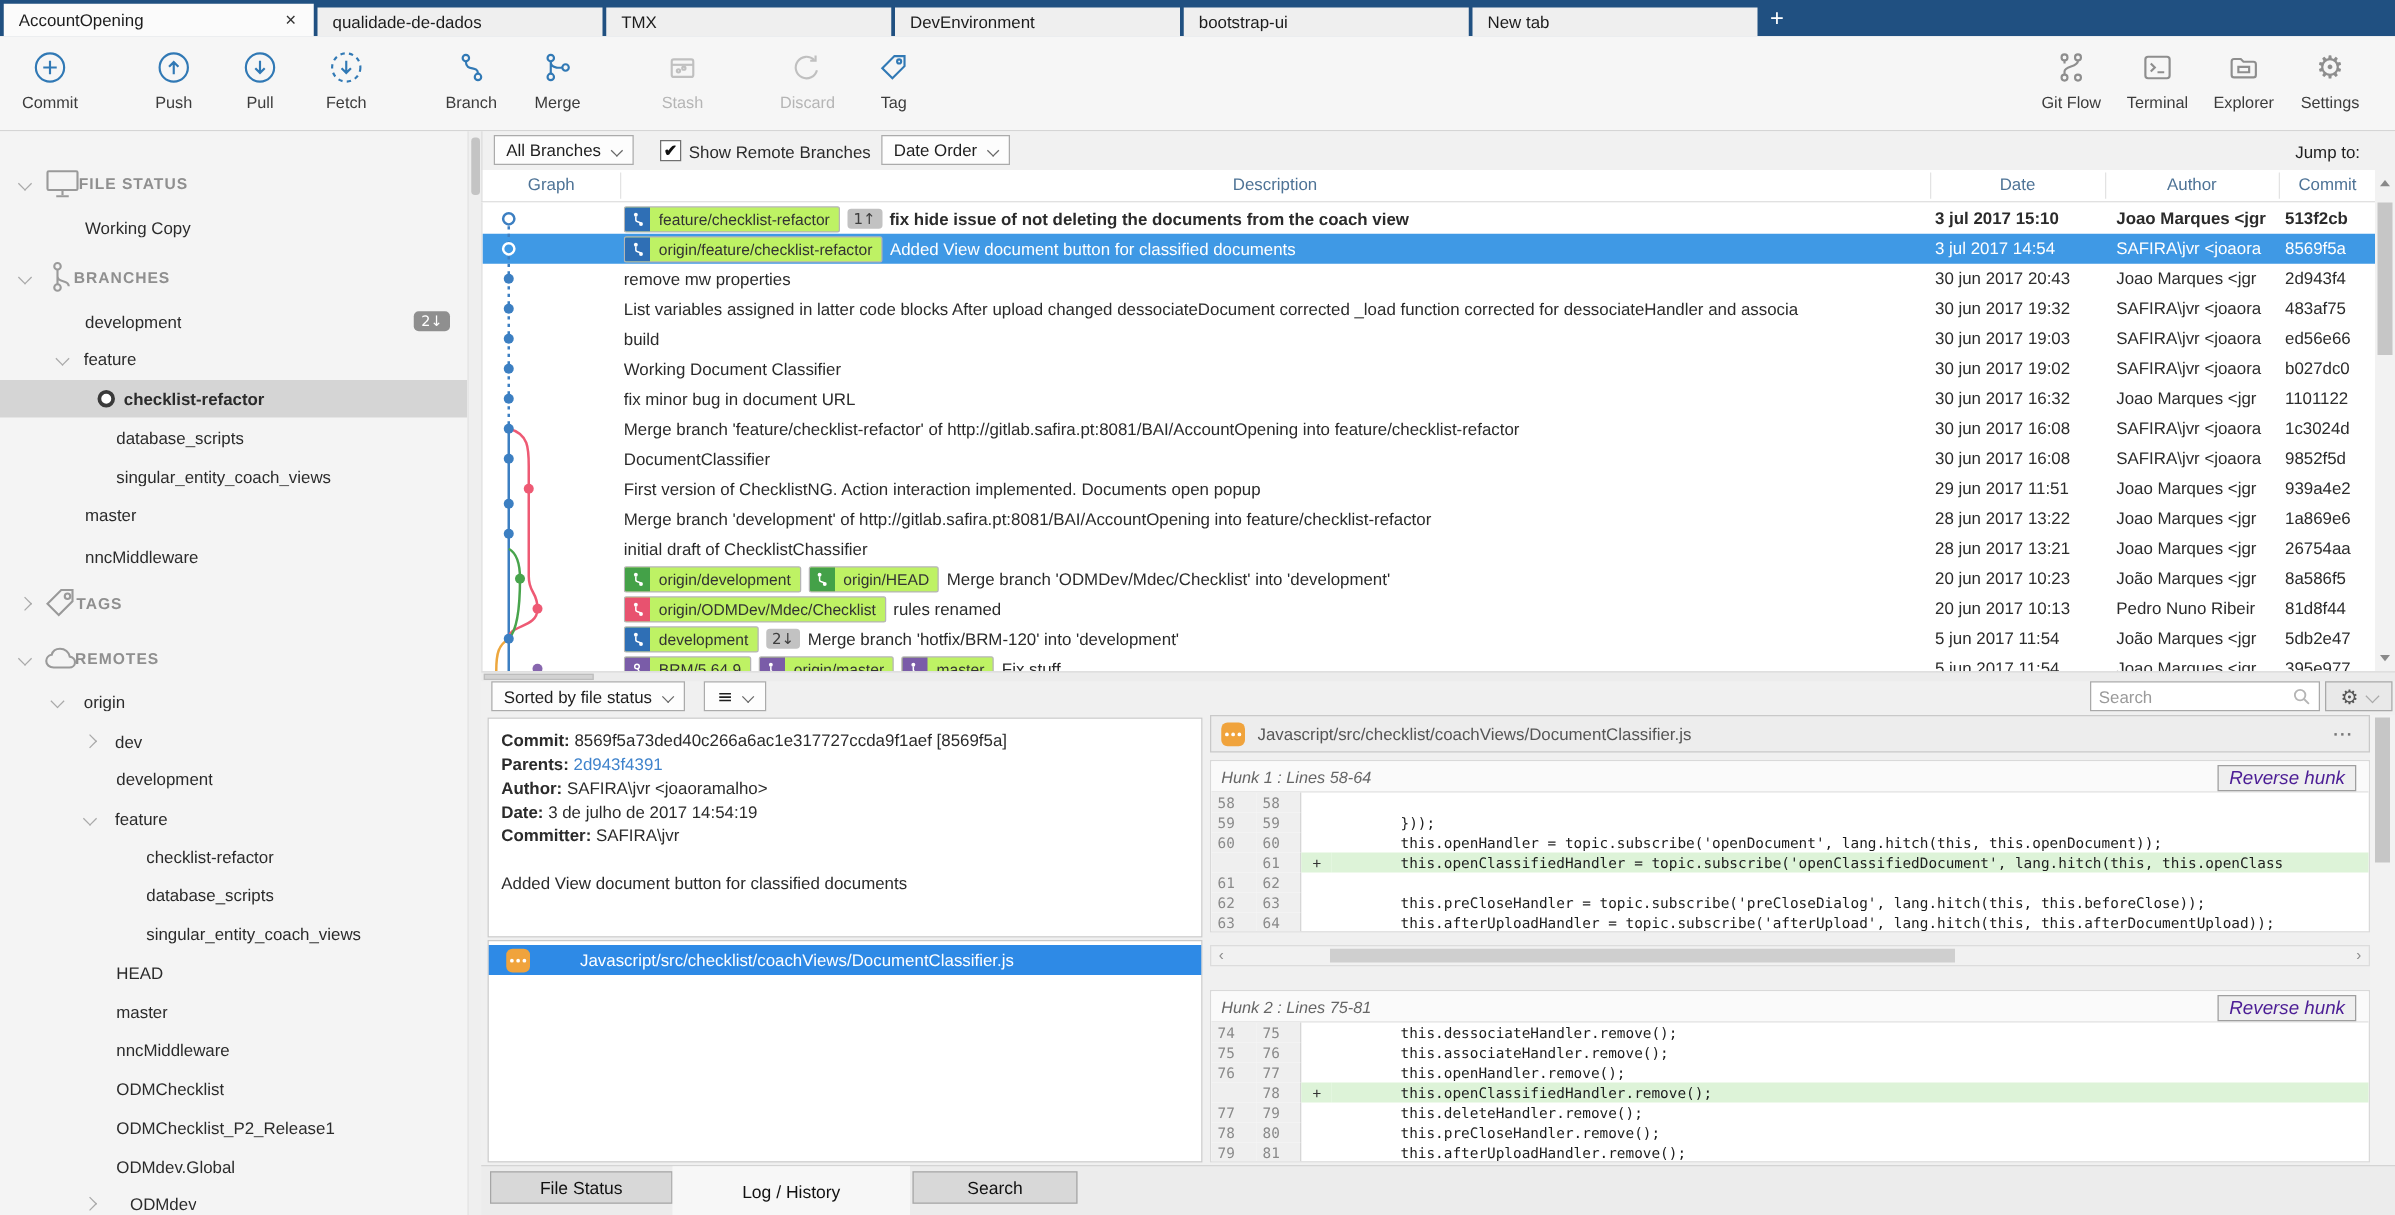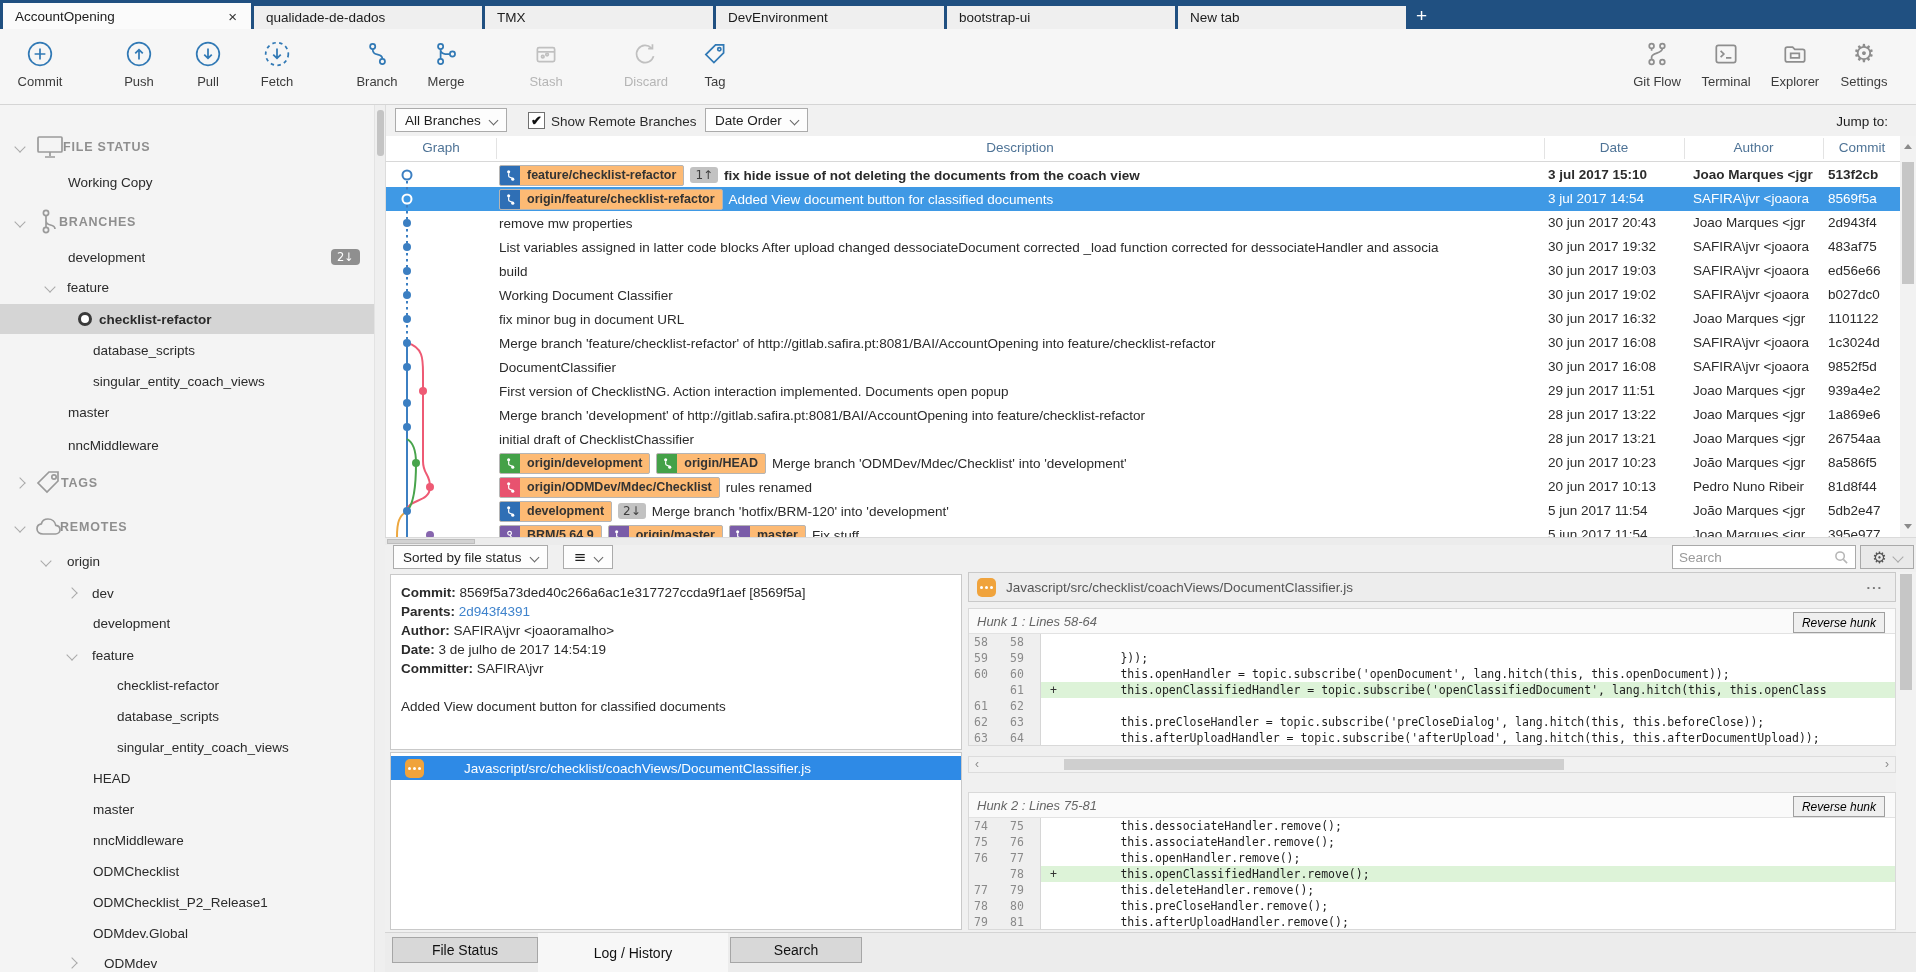--- a/index.html
+++ b/index.html
@@ -59,22 +59,22 @@
   .hcell{position:absolute;top:4px;text-align:center;overflow:hidden;white-space:nowrap;}
   .hdiv{position:absolute;top:2px;bottom:2px;width:1px;background:#e3e3e3;}
   #list{left:385px;top:162px;width:1515px;height:375px;background:#fff;overflow:hidden;border-left:1px solid #dcdcdc;box-sizing:border-box;}
   .crow{position:absolute;left:0;width:1515px;height:24px;}
   .crow.sel{background:var(--accent_blue,#3f99e5);color:#fff;}
   .crow.bold{font-weight:bold;}
   .c-desc{position:absolute;left:113px;width:1045px;top:0;height:24px;display:flex;align-items:center;gap:6px;overflow:hidden;white-space:nowrap;}
   .c-date{position:absolute;left:1162px;width:136px;top:4px;white-space:nowrap;overflow:hidden;}
   .c-auth{position:absolute;left:1307px;width:125px;top:4px;white-space:nowrap;overflow:hidden;}
   .c-hash{position:absolute;left:1442px;width:70px;top:4px;white-space:nowrap;overflow:hidden;}
-  .ref{display:inline-flex;height:19px;border:1px solid #b5b5b5;background:#fdba74;border-radius:2px;
-       align-items:flex-start;flex:none;color:#333;font-weight:bold;}
+  .ref{display:inline-flex;height:19px;border:1px solid #b5b5b5;background:#bef264;border-radius:2px;
+       align-items:flex-end;flex:none;color:#333;font-weight:normal;}
   .ref .ic{width:20px;height:19px;display:flex;align-items:center;justify-content:center;border-radius:1px 0 0 1px;}
   .ref .tx{padding:0 7px;font-size:12.5px;line-height:18px;}
   .ic.blue{background:var(--ref_blue,#2f6fb5);}  .ic.green{background:var(--ref_green,#44a148);}
   .ic.pink{background:var(--ref_pink,#e8526f);}  .ic.purple{background:var(--ref_purple,#7a5ca8);}
   .cbadge{background:#c2c2c2;color:#3e3e3e;font-size:12px;border-radius:3px;padding:1px 5px;flex:none;font-weight:normal;}
   #graphsvg{position:absolute;left:0;top:0;pointer-events:none;}
   #listscroll{left:1900px;top:136px;width:16px;height:401px;background:#f2f2f2;}
   #listscroll .thumb{position:absolute;left:2px;top:26px;width:12px;height:122px;background:#c6c6c6;}
   .tri-up{width:0;height:0;border-left:4px solid transparent;border-right:4px solid transparent;border-bottom:5px solid #8a8a8a;position:absolute;left:4px;}
   .tri-down{width:0;height:0;border-left:4px solid transparent;border-right:4px solid transparent;border-top:5px solid #8a8a8a;position:absolute;left:4px;}
@@ -106,21 +106,21 @@
   
   #diffhead{left:968px;top:572px;width:928px;height:30px;background:#ededed;border:1px solid #c9c9c9;box-sizing:border-box;
             display:flex;align-items:center;color:#555;}
   #diffhead .fstatus{margin-left:8px;}
   #diffhead .fpath{margin-left:10px;flex:1;white-space:nowrap;overflow:hidden;}
   #diffhead .menu{margin-right:12px;color:#777;font-weight:bold;letter-spacing:1px;}
   .hunk{position:absolute;background:#fff;border:1px solid #d9d9d9;box-sizing:border-box;width:928px;left:968px;overflow:hidden;}
   .hunkhead{height:25px;background:#fafafa;border-bottom:1px solid #e2e2e2;display:flex;align-items:center;
             color:#666;font-size:13px;padding-left:8px;box-sizing:border-box;font-style:italic;}
   .revbtn{position:absolute;right:10px;top:3px;height:19px;background:#efefef;border:1px solid #9f9f9f;
-          font-size:12px;color:#000000;display:flex;align-items:center;padding:0 8px;}
+          font-size:15px;color:#4c1d95;display:flex;align-items:center;padding:0 8px;}
   .dline{height:16px;display:flex;font-family:"DejaVu Sans Mono",monospace;font-size:11.5px;line-height:16px;white-space:pre;}
   .dline .no{width:36px;background:#efefef;color:#8a8a8a;padding-left:5px;box-sizing:border-box;flex:none;}
   .dline .no.n{border-right:1px solid #d6d6d6;}
   .dline .sign{width:24px;padding-left:9px;box-sizing:border-box;flex:none;color:#333;}
   .dline .code{flex:1;overflow:hidden;color:#1d1d1d;}
   .dline.added .sign,.dline.added .code{background:var(--added_bg,#ddf3d8);}
   #hscroll{left:968px;top:756px;width:928px;height:17px;background:#f1f1f1;border:1px solid #dcdcdc;box-sizing:border-box;
            color:#8a8a8a;font-size:12px;}
   #hscroll .harr{position:absolute;top:0px;width:16px;text-align:center;line-height:15px;}
   #hscroll .hthumb2{position:absolute;left:95px;top:2px;width:500px;height:11px;background:#cfcfcf;}

